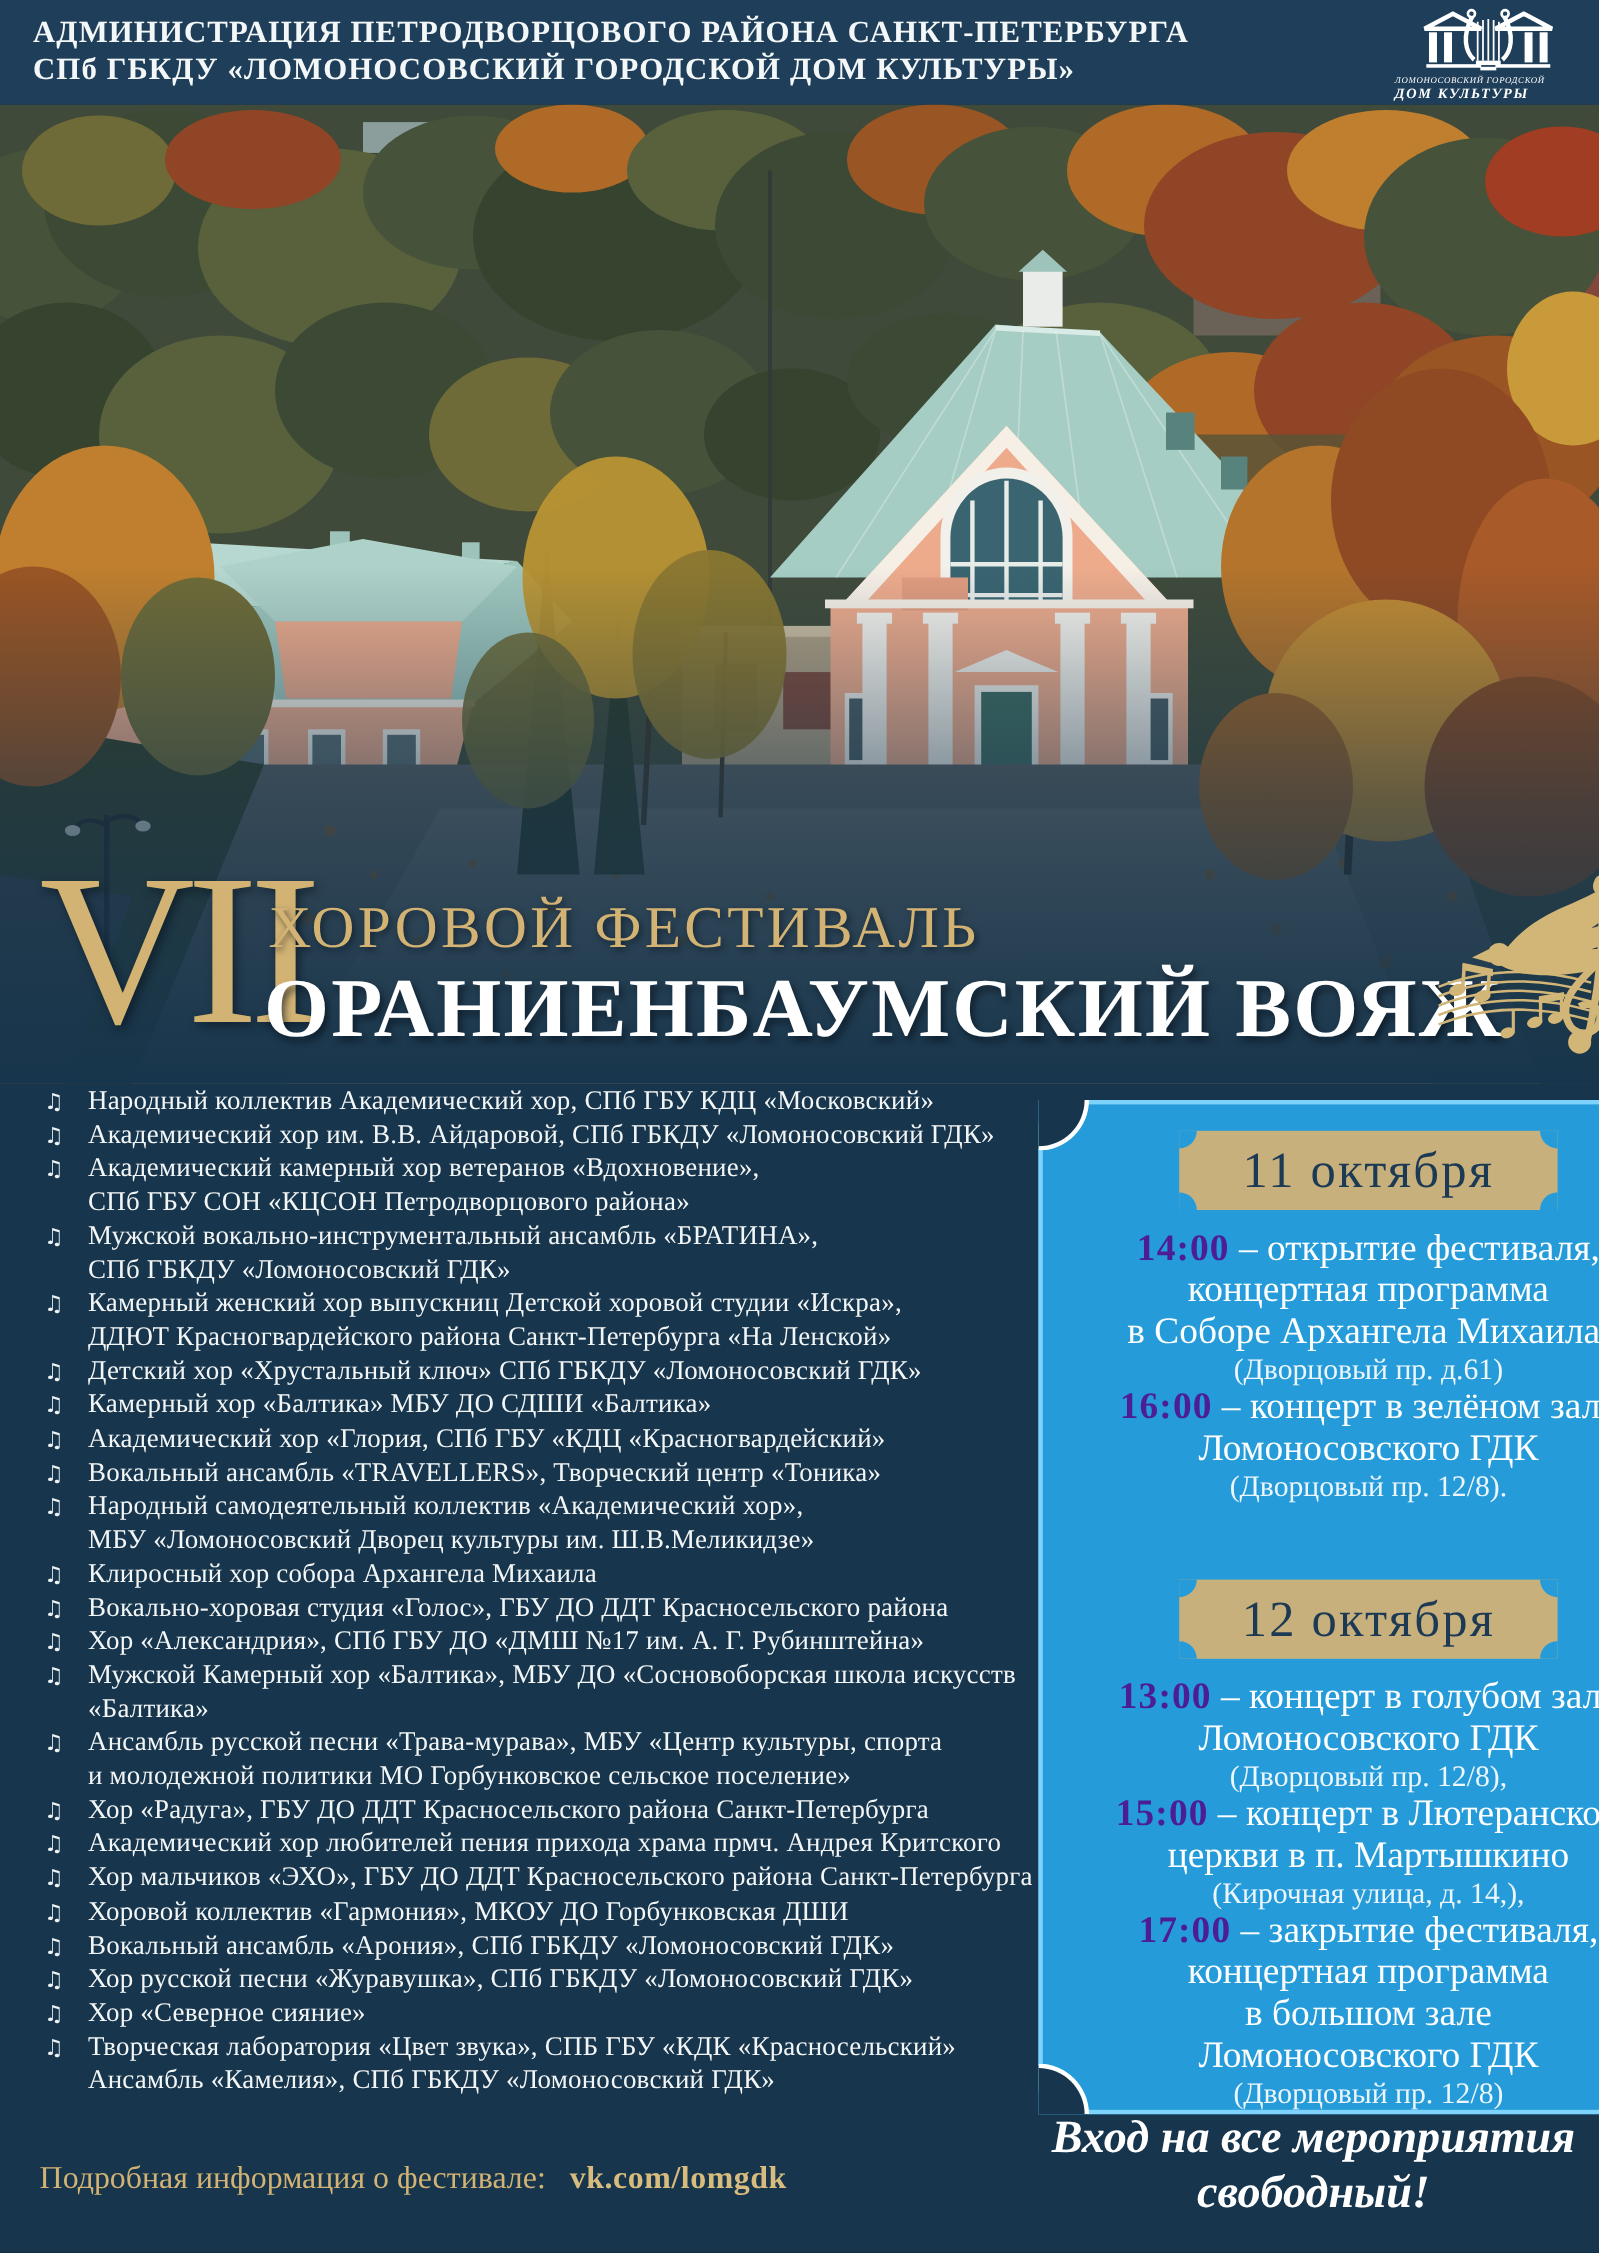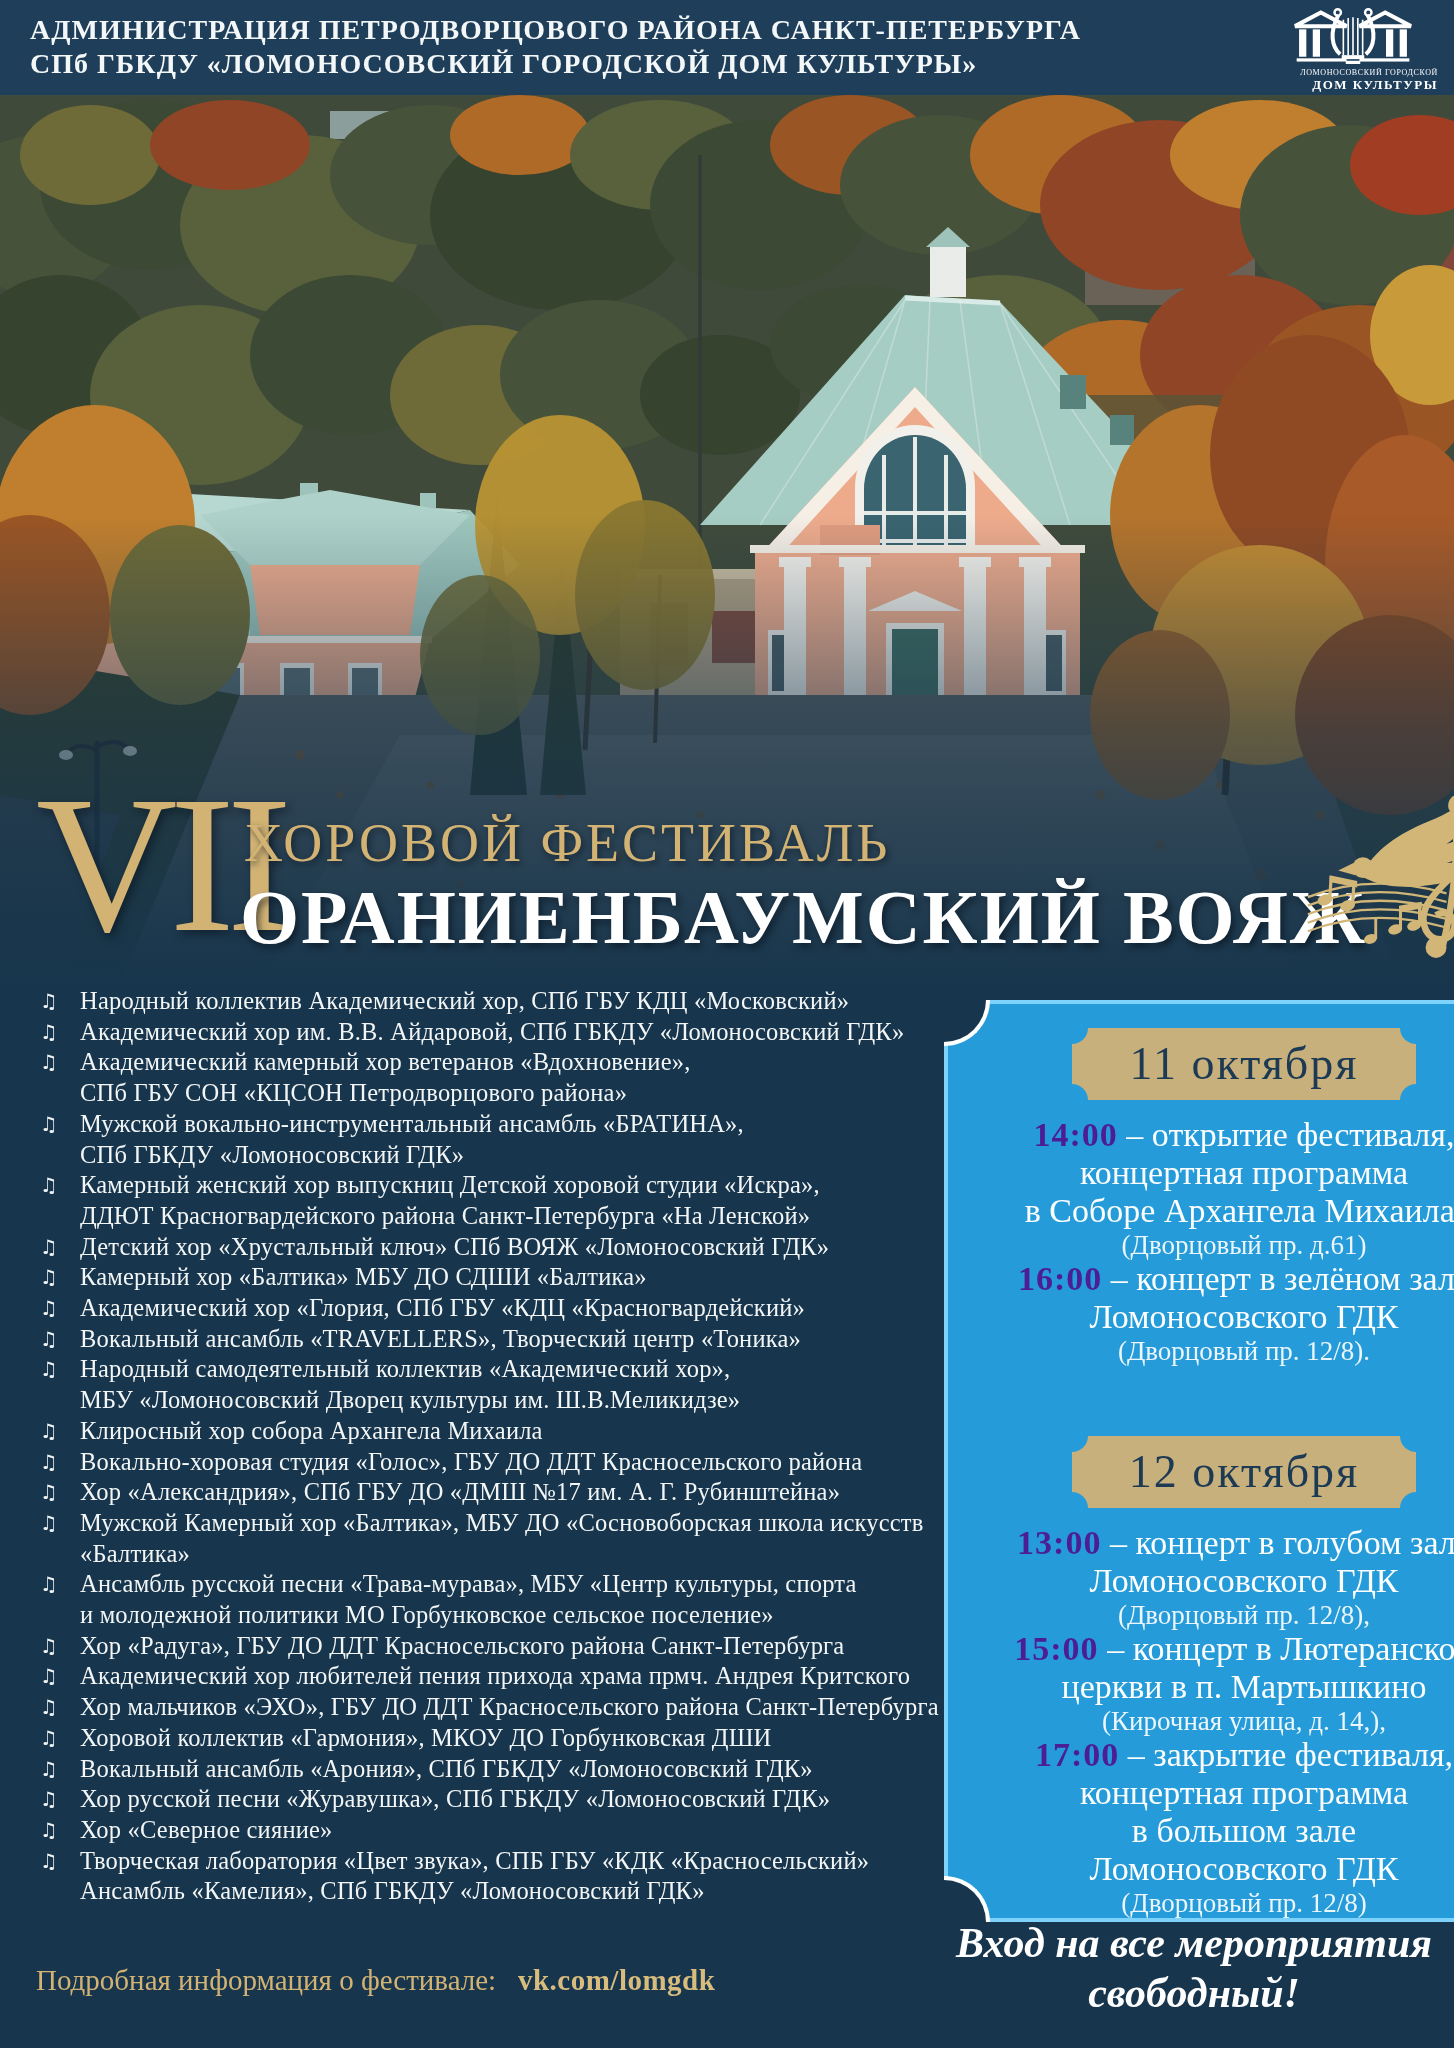--- a/index.html
+++ b/index.html
@@ -4,21 +4,21 @@
 <style>
   html,body{margin:0;padding:0;background:#0d2233;}
   .poster{
     position:relative;width:1454px;height:2048px;overflow:hidden;
     background:#17354c;font-family:"Liberation Serif",serif;color:#f2f5f6;
   }
   
   .hdr{position:absolute;left:0;top:0;width:1454px;height:95px;background:#1e3e59;}
   .hdr-lines{position:absolute;left:30px;top:13px;font-weight:bold;font-size:28px;
     line-height:34px;letter-spacing:1px;color:#f4f7f8;white-space:nowrap;}
-  .logo{position:absolute;right:16px;top:2px;width:170px;text-align:right;}
+  .logo{position:absolute;right:16px;top:2px;width:170px;text-align:left;font-style:italic;}
   .logo svg{display:block;margin:0 auto;}
   .logo-t1{font-size:8px;letter-spacing:.6px;line-height:9px;color:#fff;white-space:nowrap;}
   .logo-t2{font-size:13px;font-weight:bold;letter-spacing:1.5px;line-height:15px;color:#fff;white-space:nowrap;}
   
   .photo{position:absolute;left:0;top:95px;width:1454px;height:890px;}
   .photo svg{display:block;}
   
   .titleblock{position:absolute;left:0;top:790px;width:1454px;height:200px;padding-left:42px;}
   .numeral{position:absolute;left:36px;top:-24px;font-size:196px;line-height:1;
     letter-spacing:-8px;color:#d2b374;text-shadow:3px 4px 8px rgba(5,15,25,.55);}
@@ -415,21 +415,21 @@
       <div class="choir">
         <span class="bullet">♫</span>
         <div class="choir-lines">
           <div class="cline">Камерный женский хор выпускниц Детской хоровой студии «Искра»,</div>
           <div class="cline">ДДЮТ Красногвардейского района Санкт-Петербурга «На Ленской»</div>
         </div>
       </div>
       <div class="choir">
         <span class="bullet">♫</span>
         <div class="choir-lines">
-          <div class="cline">Детский хор «Хрустальный ключ» СПб ВОЯЖ «Ломоносовский ГДК»</div>
+          <div class="cline">Детский хор «Хрустальный ключ» СПб ГБКДУ «Ломоносовский ГДК»</div>
         </div>
       </div>
       <div class="choir">
         <span class="bullet">♫</span>
         <div class="choir-lines">
           <div class="cline">Камерный хор «Балтика» МБУ ДО СДШИ «Балтика»</div>
         </div>
       </div>
       <div class="choir">
         <span class="bullet">♫</span>

